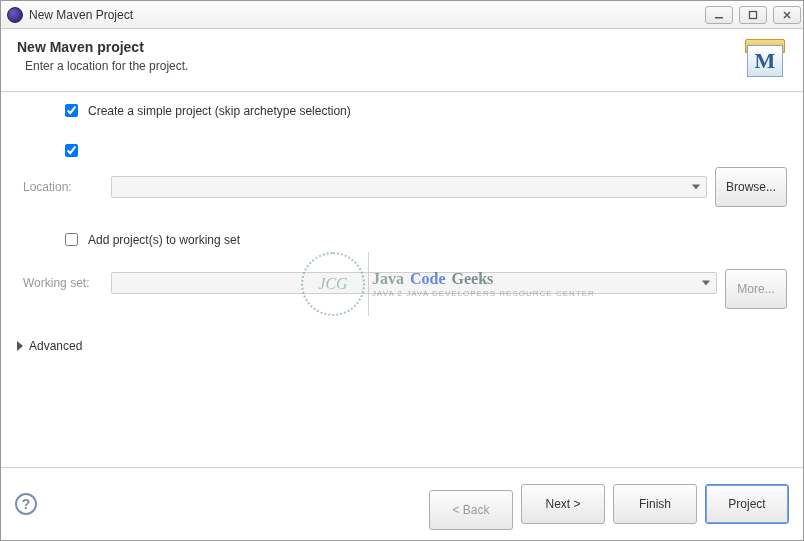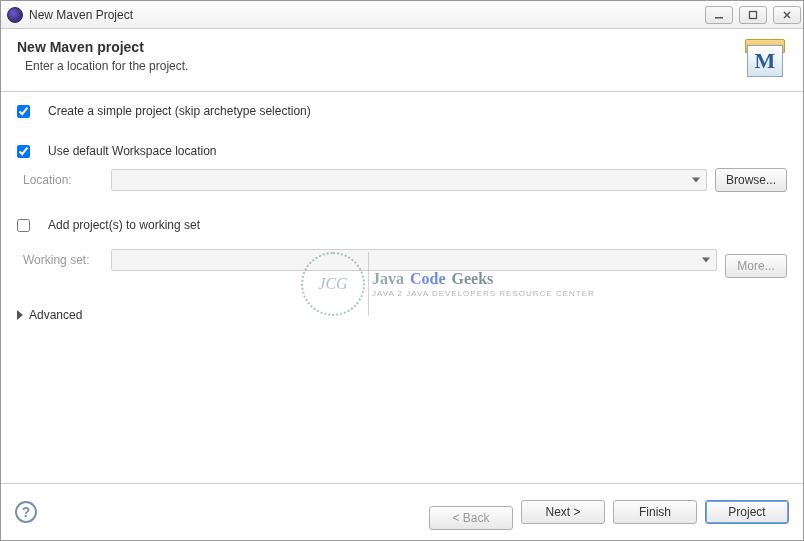--- a/index.html
+++ b/index.html
@@ -75,21 +75,21 @@
     
     .content {
       flex: 1;
       padding: 12px 16px;
       display: flex;
       flex-direction: column;
       gap: 10px;
       position: relative;
     }
     .check-row {
-      display: flex; align-items: flex-end; gap: 18px;
+      display: flex; align-items: flex-start; gap: 10px; margin-left: 48px;
     }
     .check-row input[type="checkbox"] { width: 13px; height: 13px; }
     .check-row label { user-select: none; }
     .field-row {
       display: flex; align-items: center; gap: 8px; margin-left: 6px;
     }
     .field-row .lbl { width: 80px; color: #999; }
     .combo {
       flex: 1;
       height: 22px;
@@ -105,21 +105,21 @@
       color: #aaa;
     }
     .combo .caret {
       position: absolute; right: 6px; top: 50%; transform: translateY(-50%);
       width: 0; height: 0;
       border-left: 4px solid transparent;
       border-right: 4px solid transparent;
       border-top: 5px solid #666;
     }
     .btn {
-      height: 24px;
+      height: 40px;
       min-width: 62px;
       padding: 0 10px;
       border: 1px solid #adadad;
       border-radius: 3px;
       background: linear-gradient(#fdfdfd, #e8e8e8);
       font-size: 12px;
       display: inline-flex;
       align-items: center; justify-content: center;
       color: #333;
       cursor: default;
@@ -213,21 +213,20 @@
 
   <div class="check-row">
     <input type="checkbox" checked="" style="">
     <label>Create a simple project (skip archetype selection)</label>
   </div>
 
   <div class="sp6"></div>
 
   <div class="check-row">
     <input type="checkbox" checked="" style="">
-    <label>Use default Workspace location</label>
   </div>
 
   <div class="field-row">
     <div class="lbl">Location:</div>
     <div class="combo disabled">
       <span></span>
       <div class="caret"></div>
     </div>
     <div class="btn">Browse...</div>
   </div>

